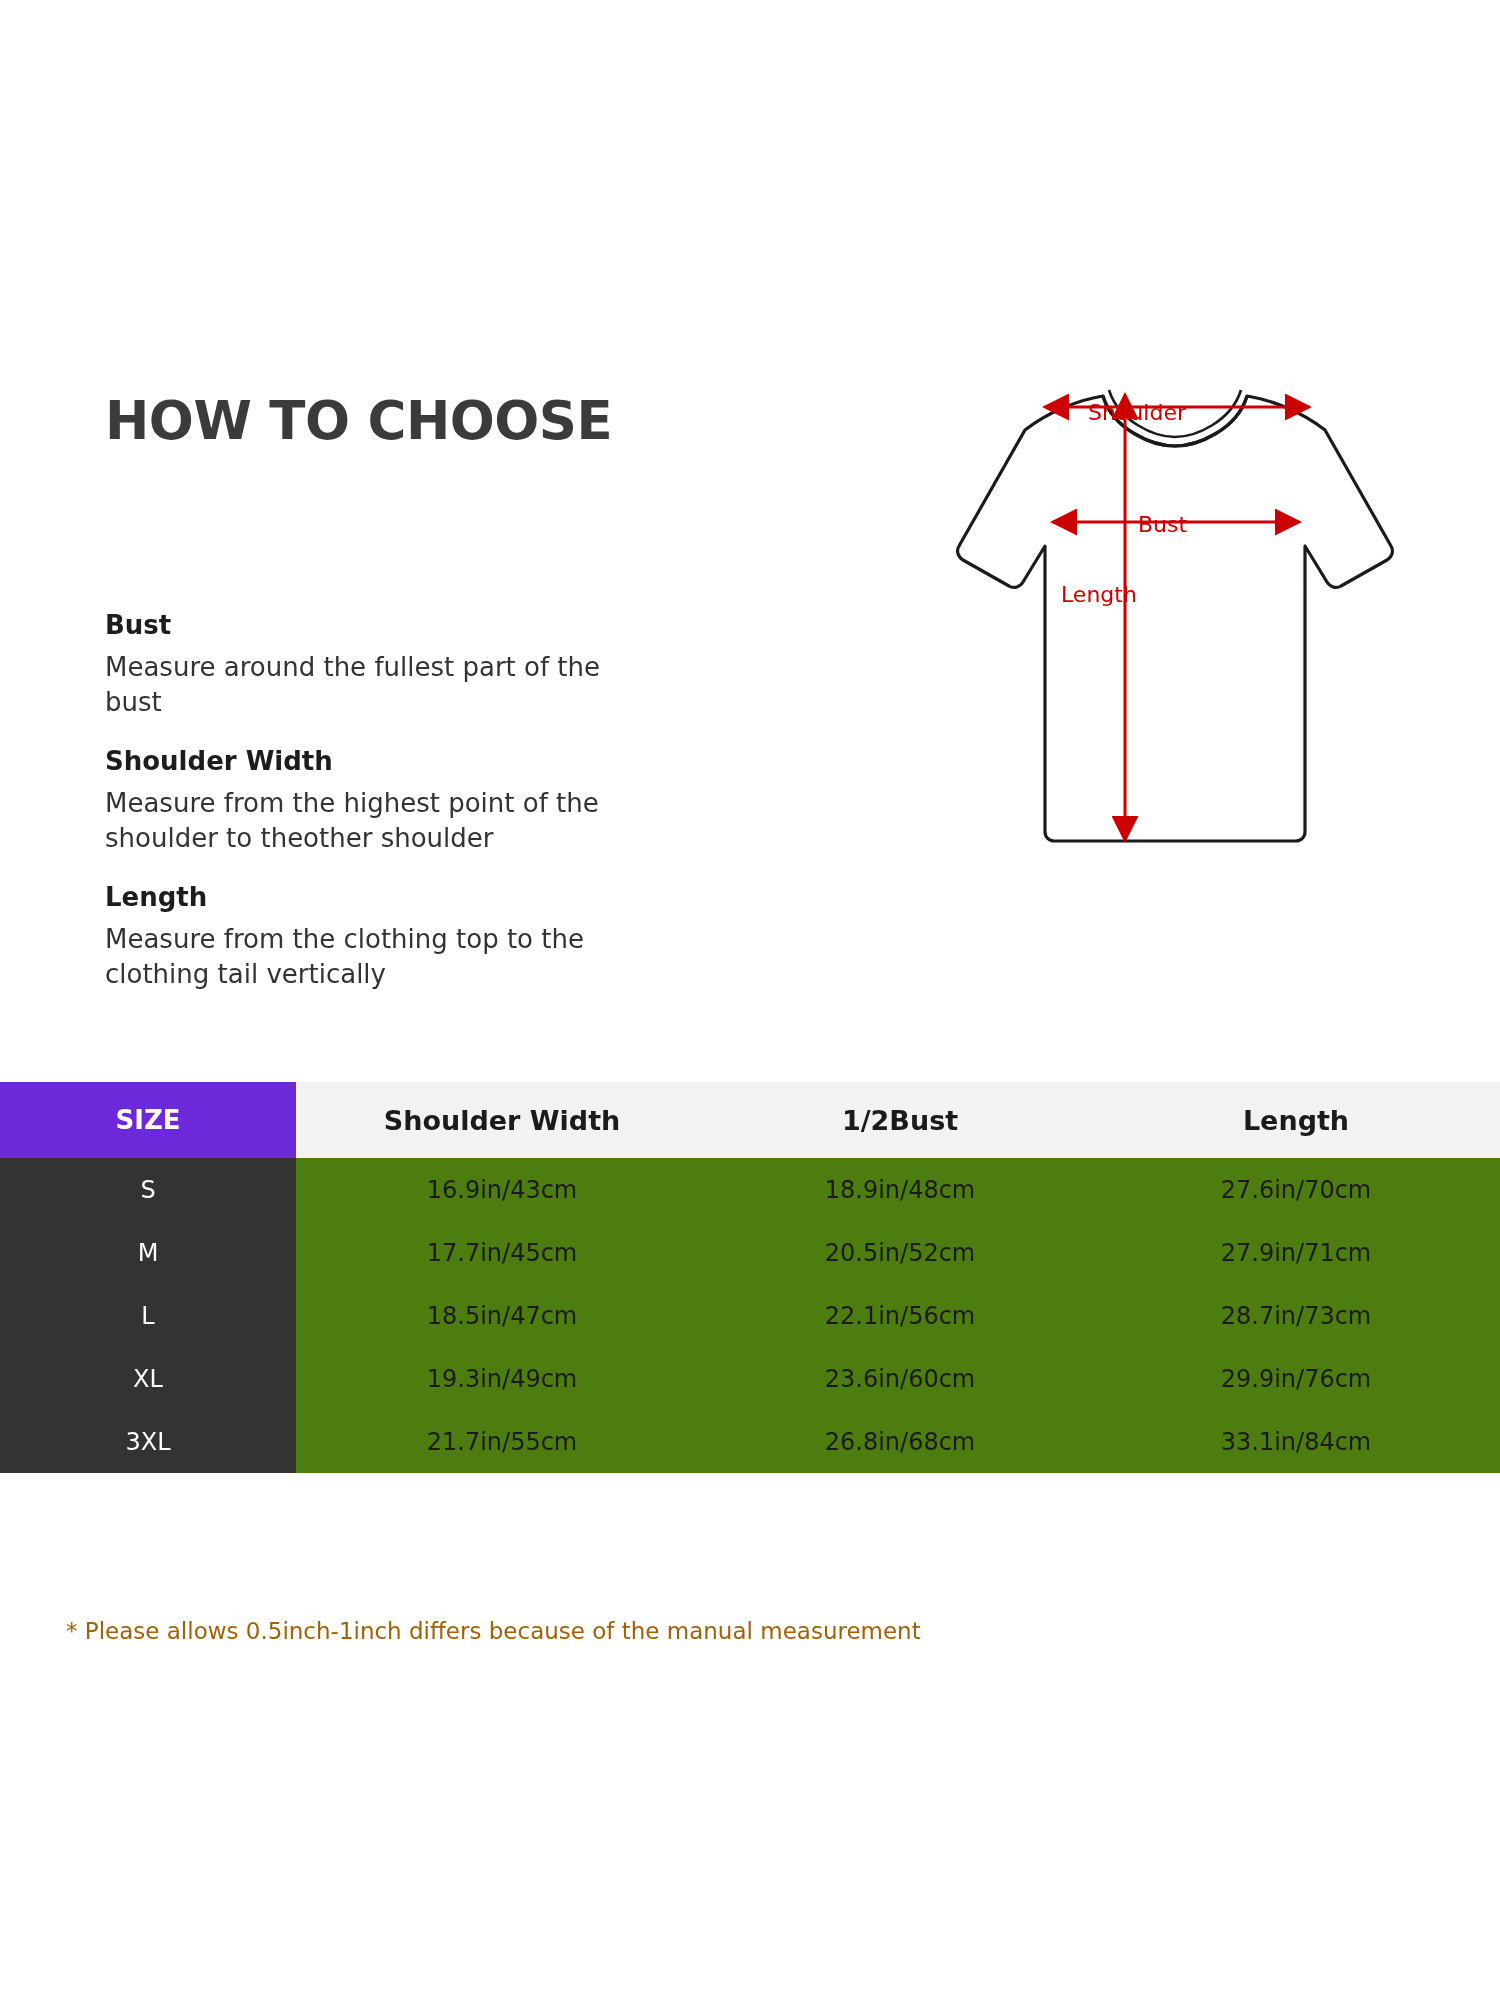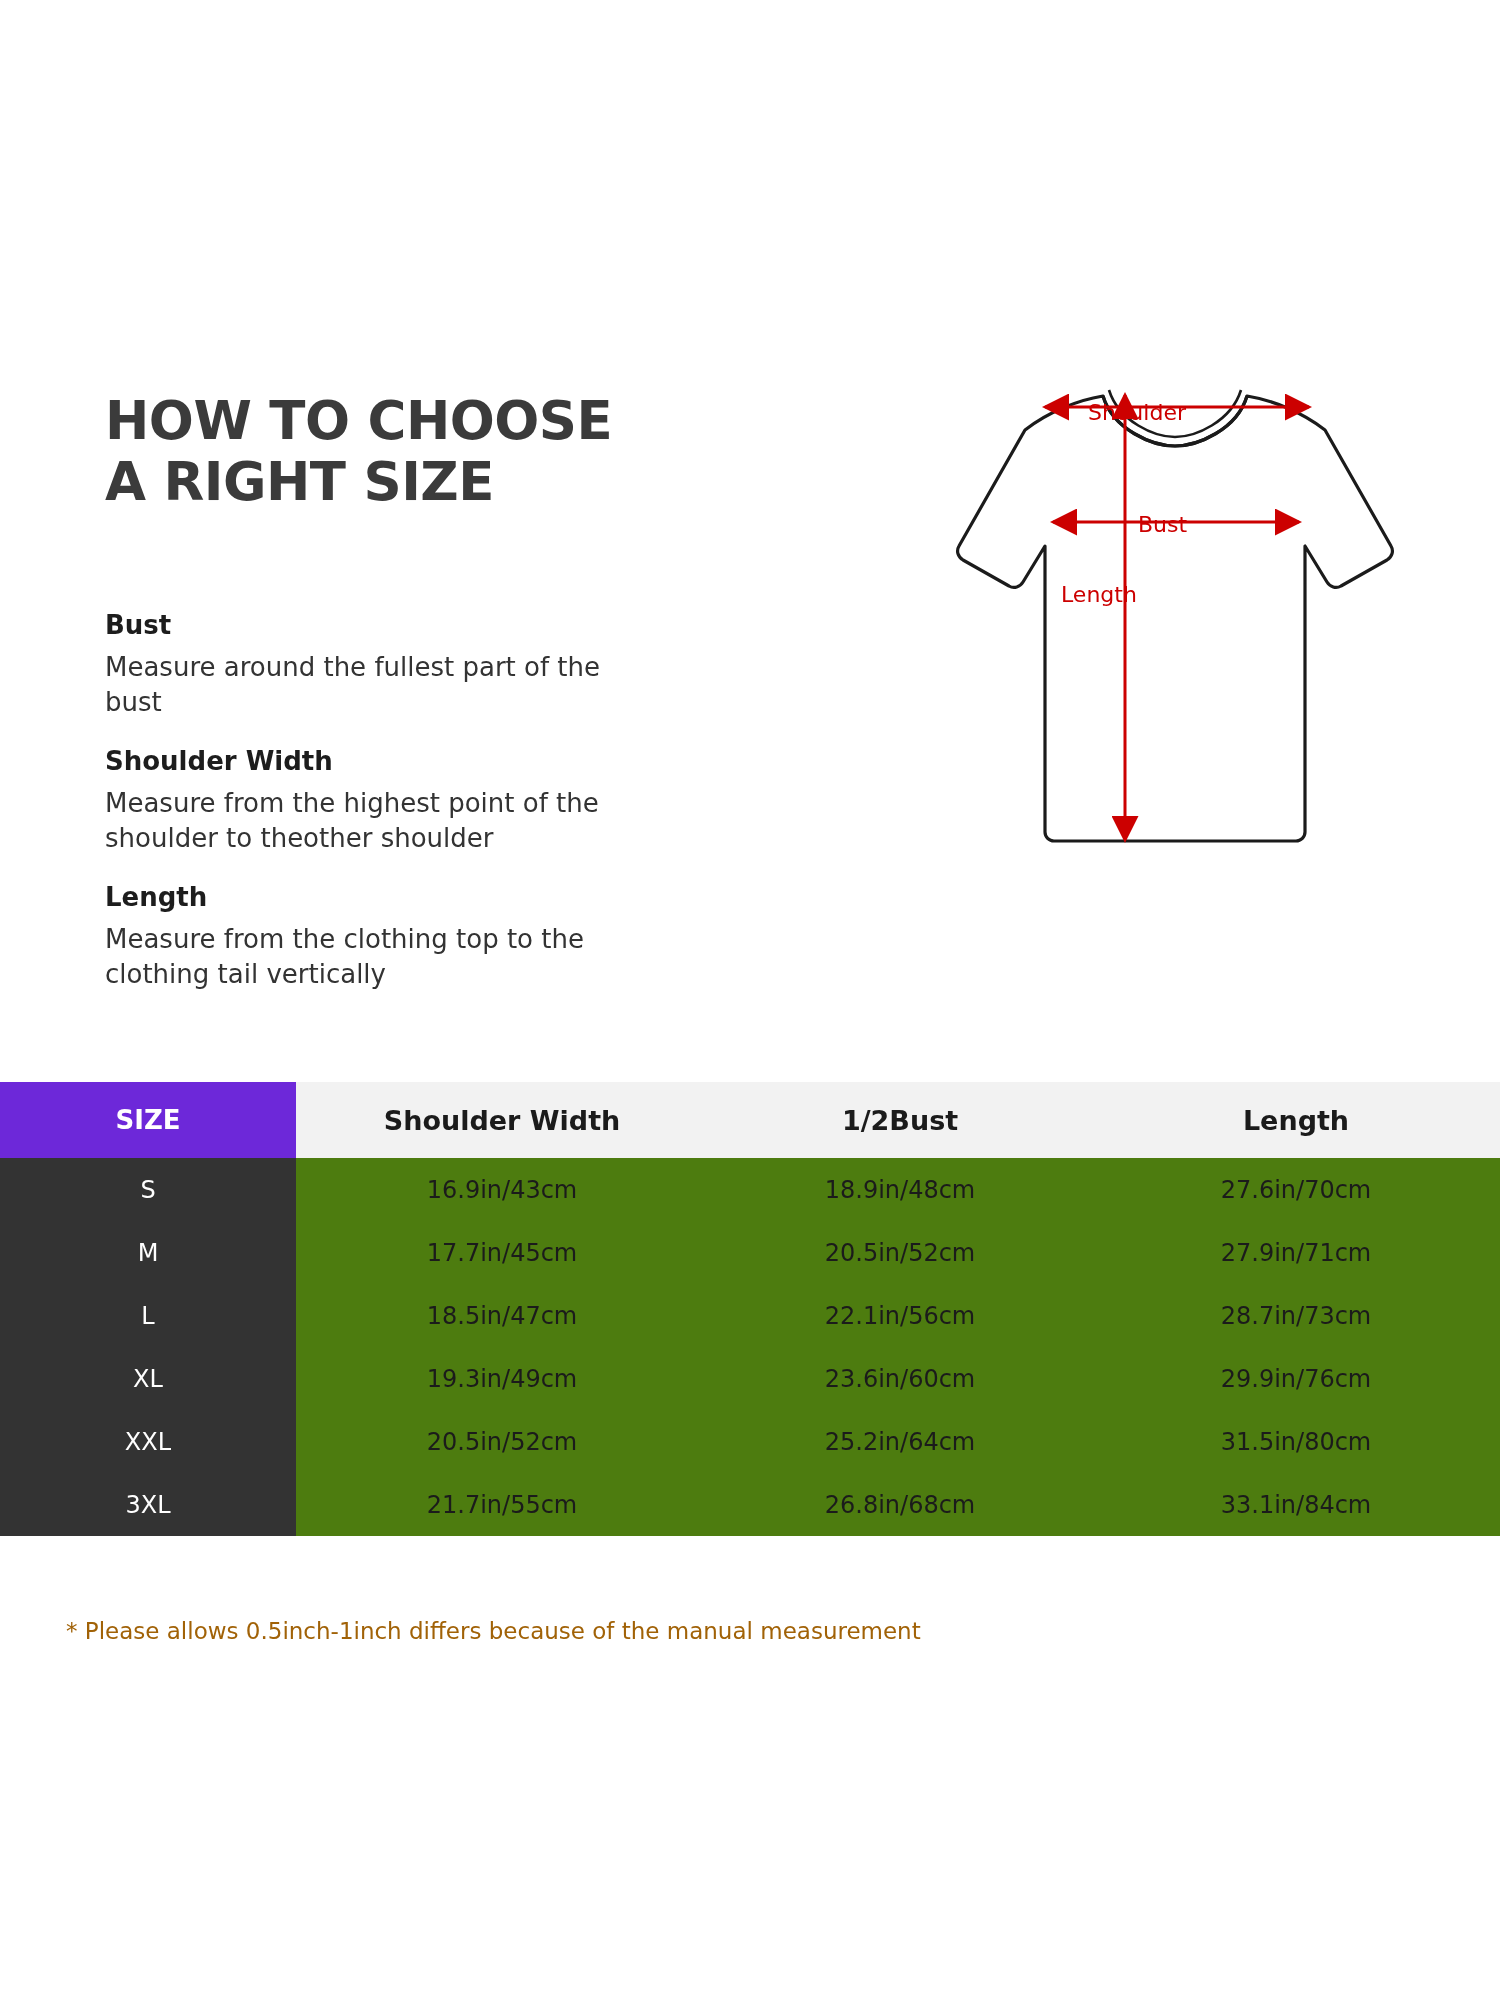--- a/index.html
+++ b/index.html
@@ -145,21 +145,20 @@
 </style>
 </head>
 <body>
 
 <div class="page">
 
   <div class="top-section">
 
     <div class="headline">
       <span class="ln">HOW TO CHOOSE</span>
-      <span class="ln">A RIGHT SIZE</span>
     </div>
 
     <div class="defs">
       <div class="def-block">
         <div class="def-term">Bust</div>
         <div class="def-desc">Measure around the fullest part of the bust</div>
       </div>
       <div class="def-block">
         <div class="def-term">Shoulder Width</div>
         <div class="def-desc">Measure from the highest point of the shoulder to theother shoulder</div>
@@ -262,26 +261,20 @@
           <td>22.1in/56cm</td>
           <td>28.7in/73cm</td>
         </tr>
         <tr>
           <td class="size-cell">XL</td>
           <td>19.3in/49cm</td>
           <td>23.6in/60cm</td>
           <td>29.9in/76cm</td>
         </tr>
         <tr>
-          <td class="size-cell">XXL</td>
-          <td>20.5in/52cm</td>
-          <td>25.2in/64cm</td>
-          <td>31.5in/80cm</td>
-        </tr>
-        <tr>
           <td class="size-cell">3XL</td>
           <td>21.7in/55cm</td>
           <td>26.8in/68cm</td>
           <td>33.1in/84cm</td>
         </tr>
       </tbody>
     </table>
   </div>
 
   <div class="note">* Please allows 0.5inch-1inch differs because of the  manual measurement</div>

